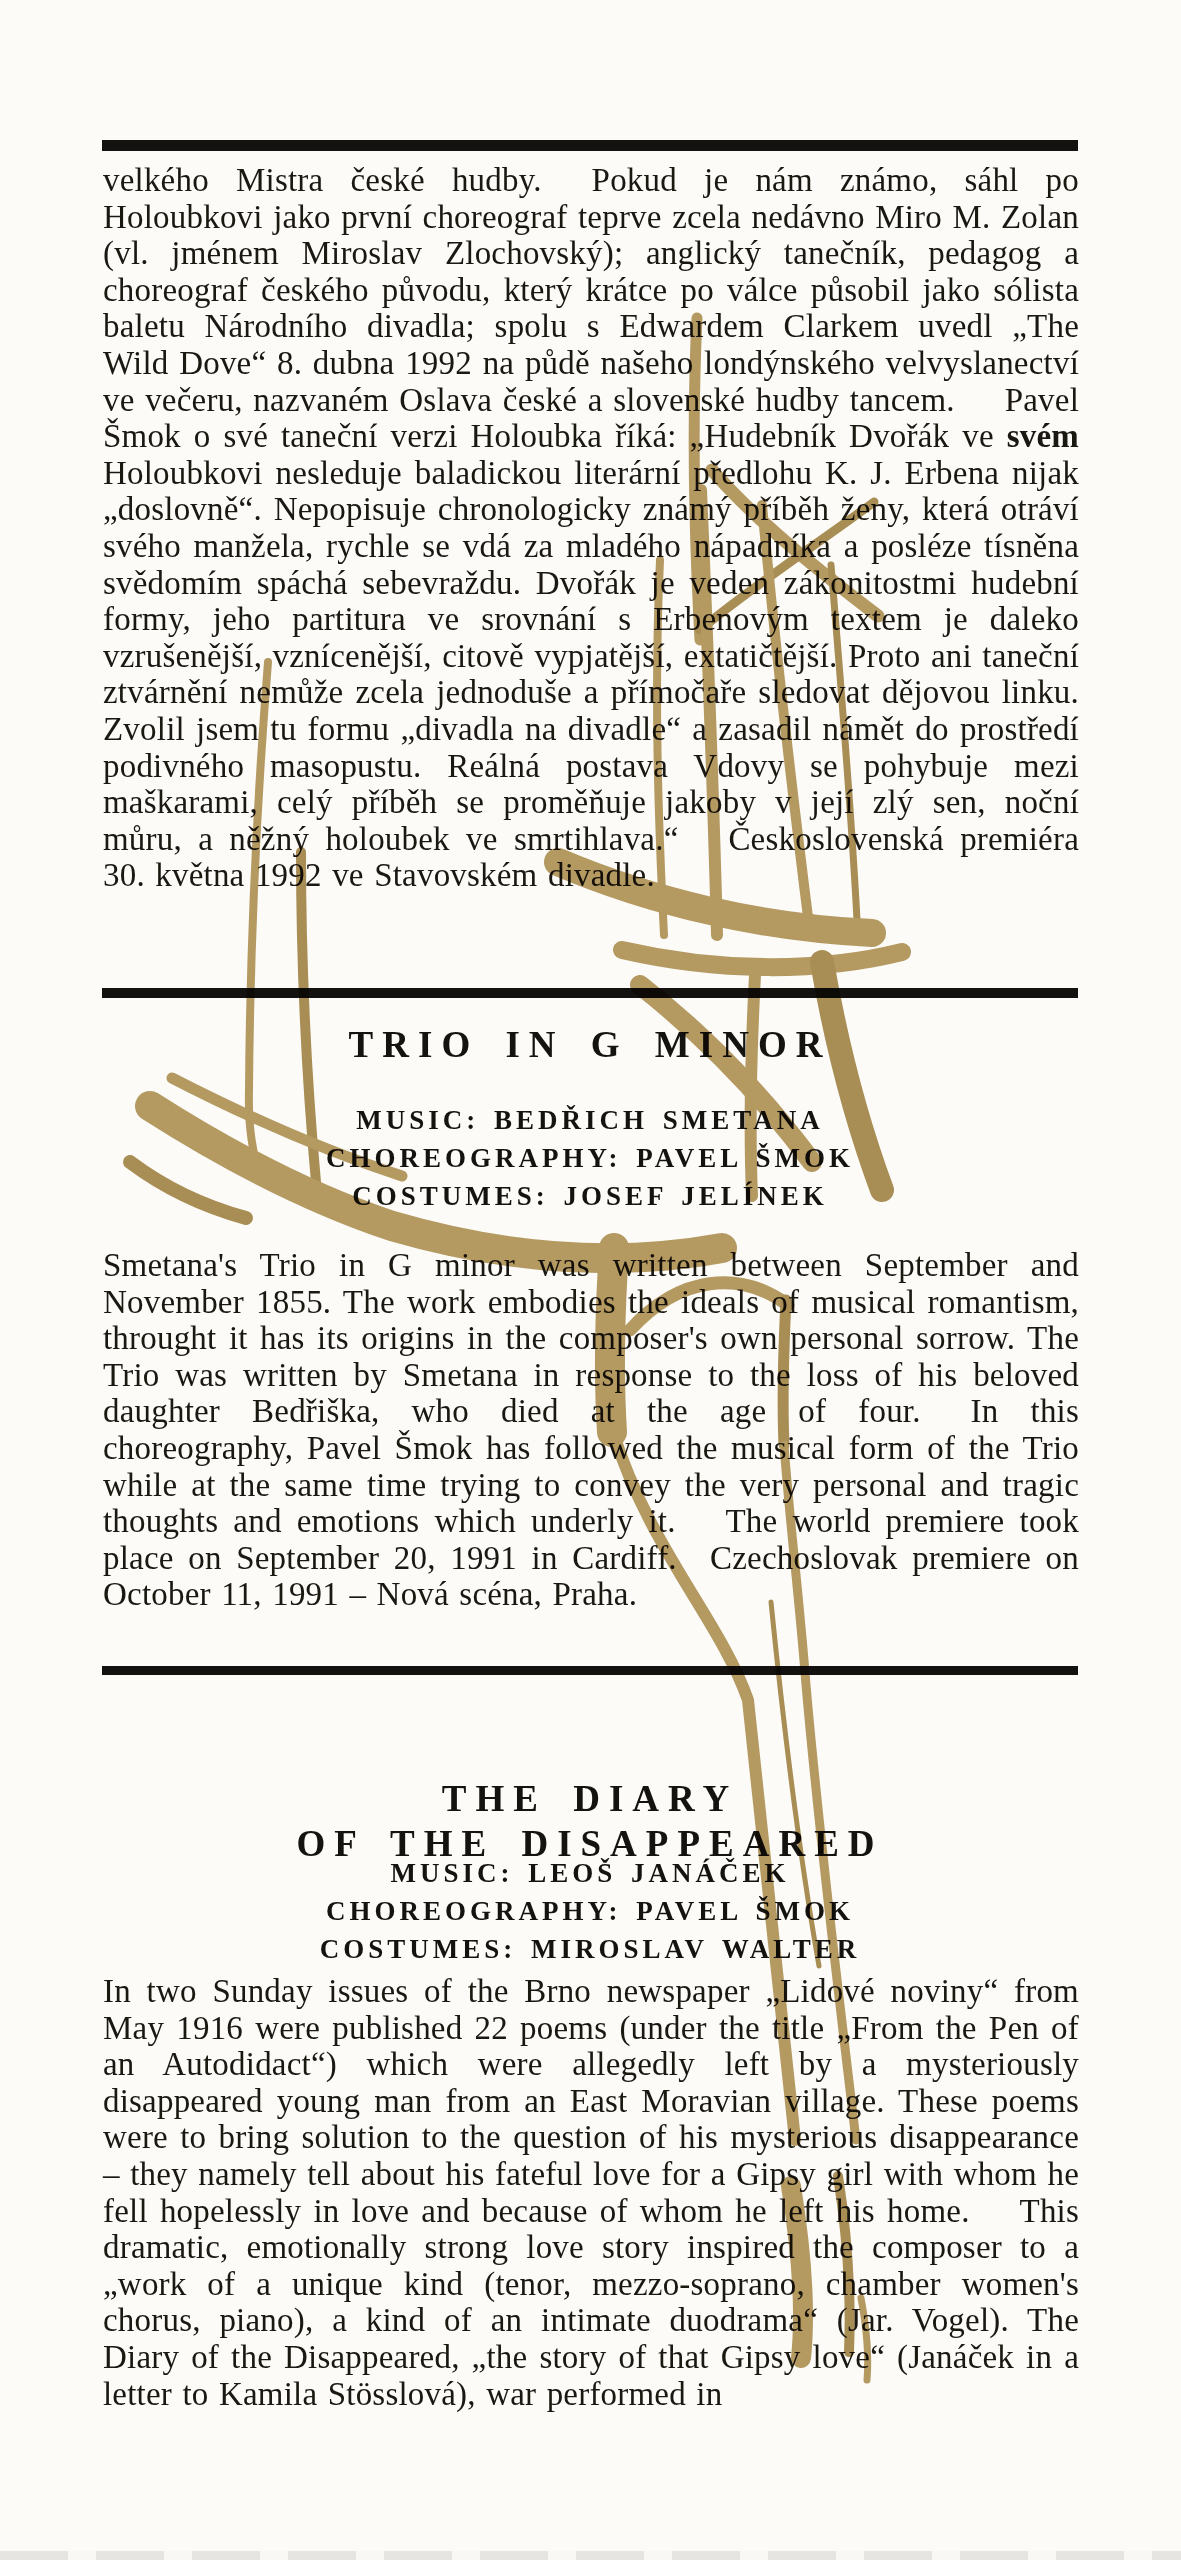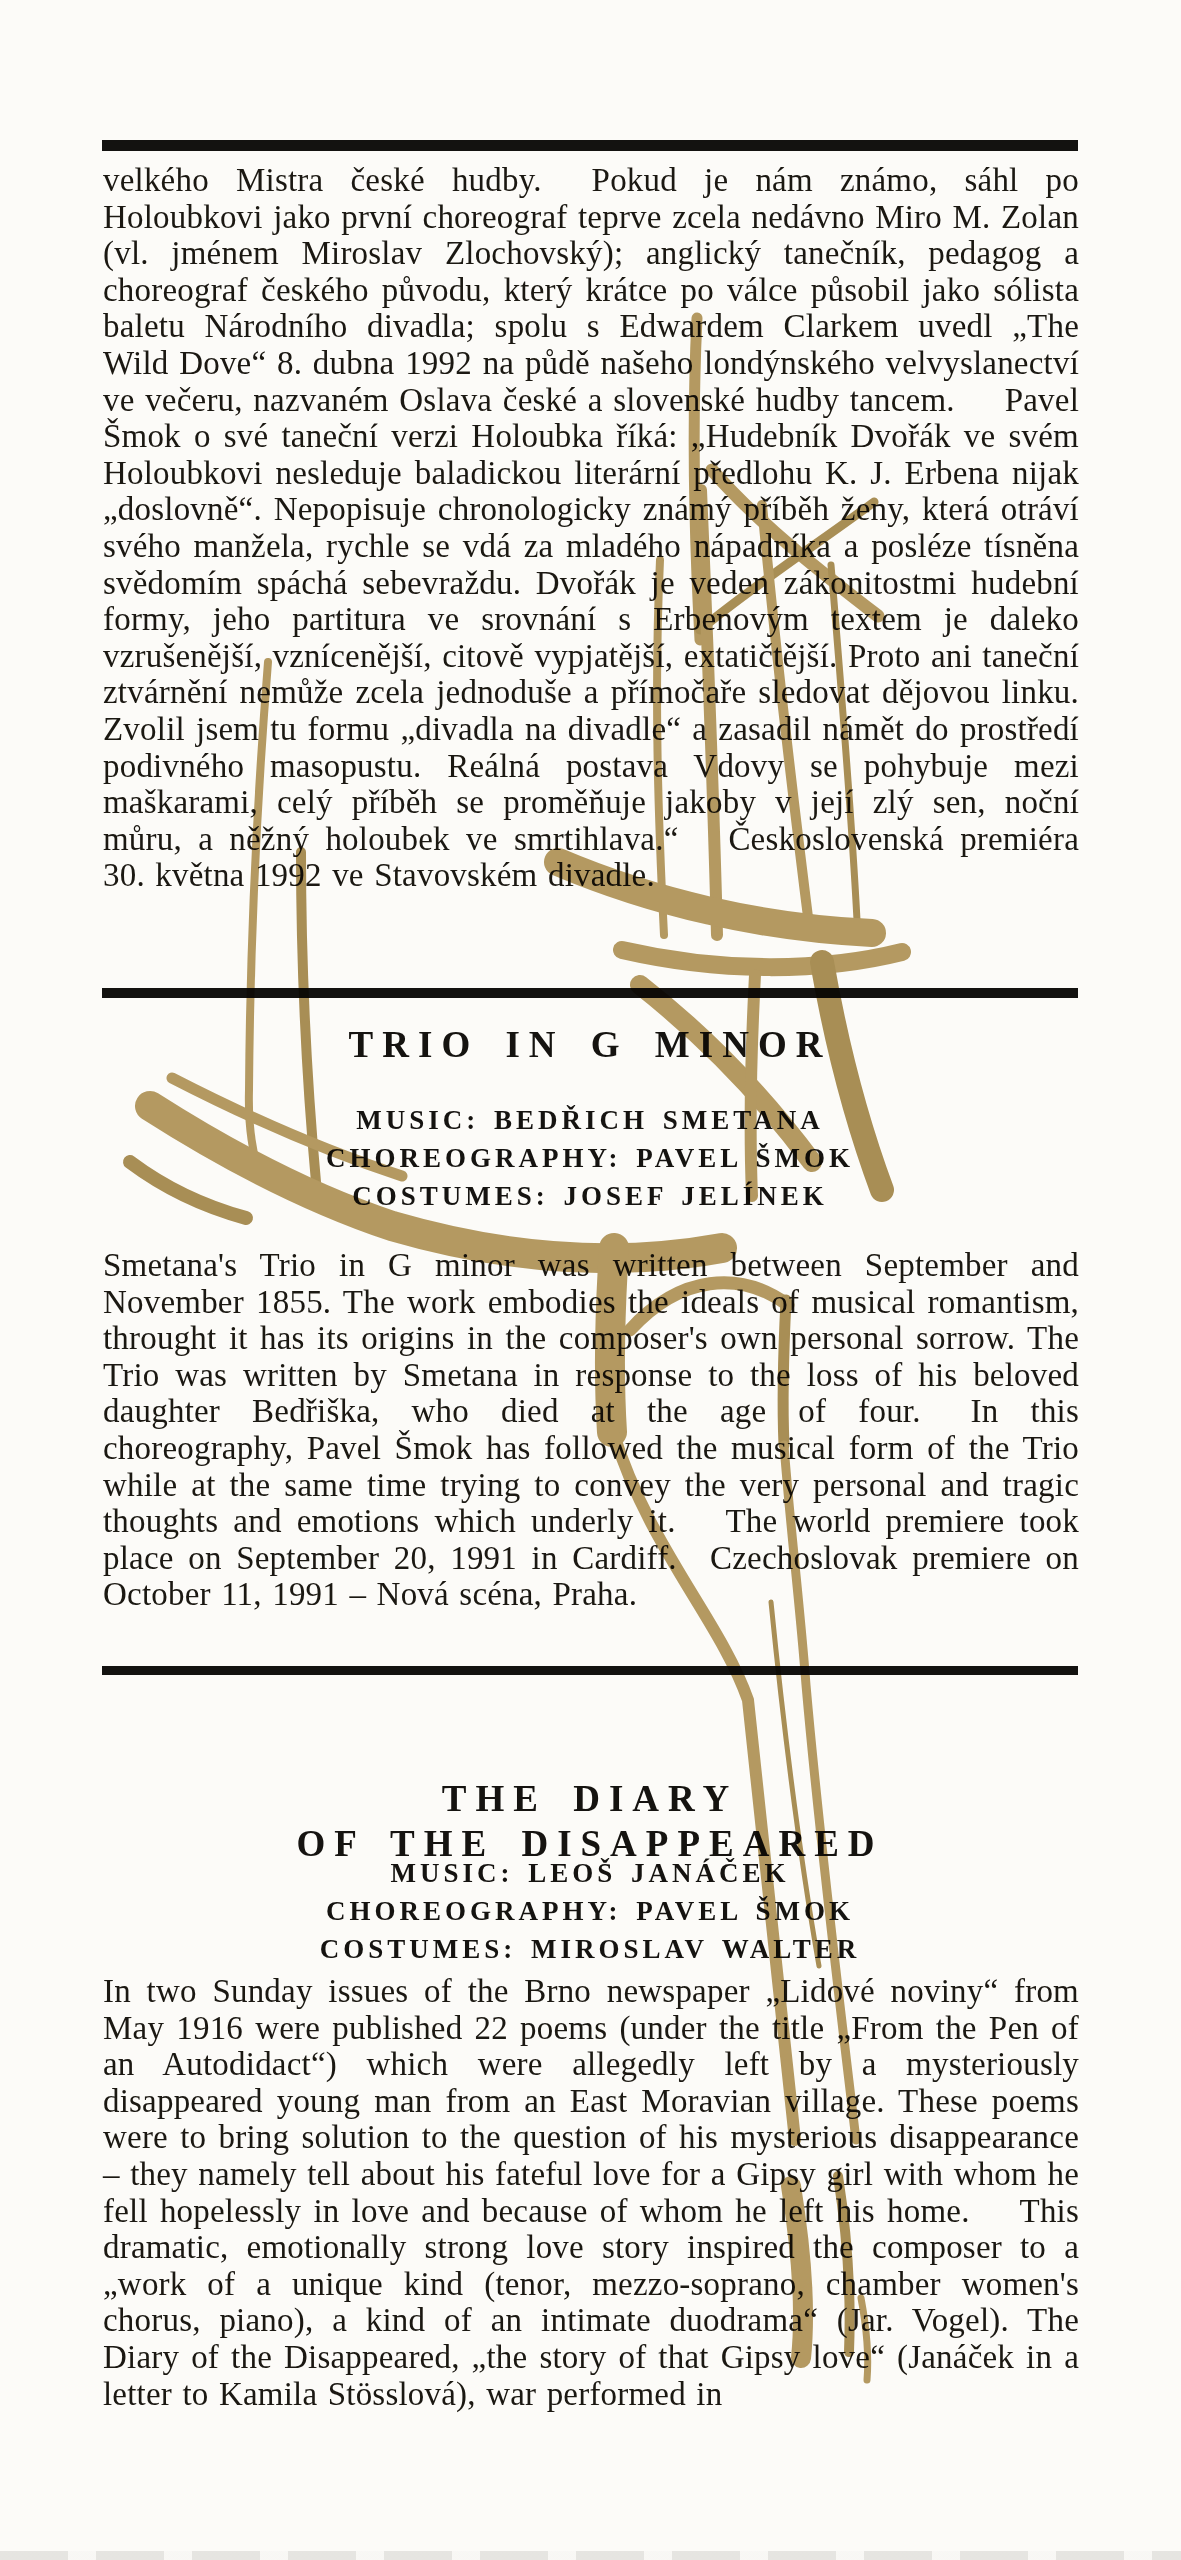--- a/index.html
+++ b/index.html
@@ -33,21 +33,21 @@
     margin: 0;
     font-size: 33px;
     line-height: 36.6px;
     text-align: justify;
     word-spacing: 2px;
     letter-spacing: 0.2px;
   }
   #para-czech { top: 162px; }
   #para-trio  { top: 1247px; }
   #para-diary { top: 1973px; }
-  .body strong { font-weight: normal; }
+  .body strong { font-weight: bold; }
 
   
   .section-title {
     position: absolute;
     left: 102px;
     width: 976px;
     margin: 0;
     text-align: center;
     font-weight: bold;
     font-size: 37px;

